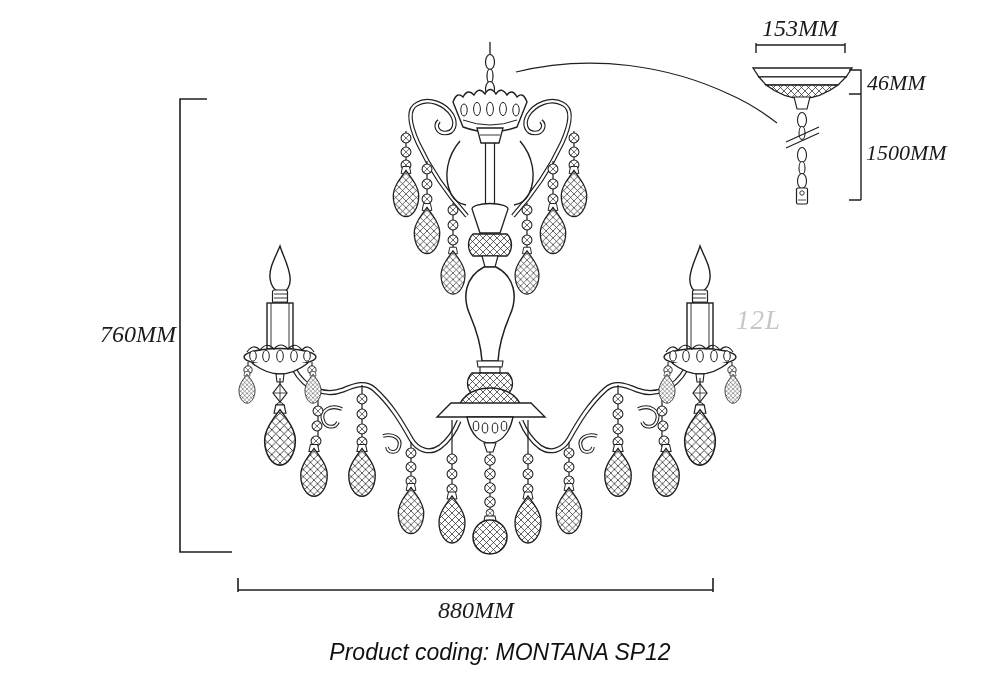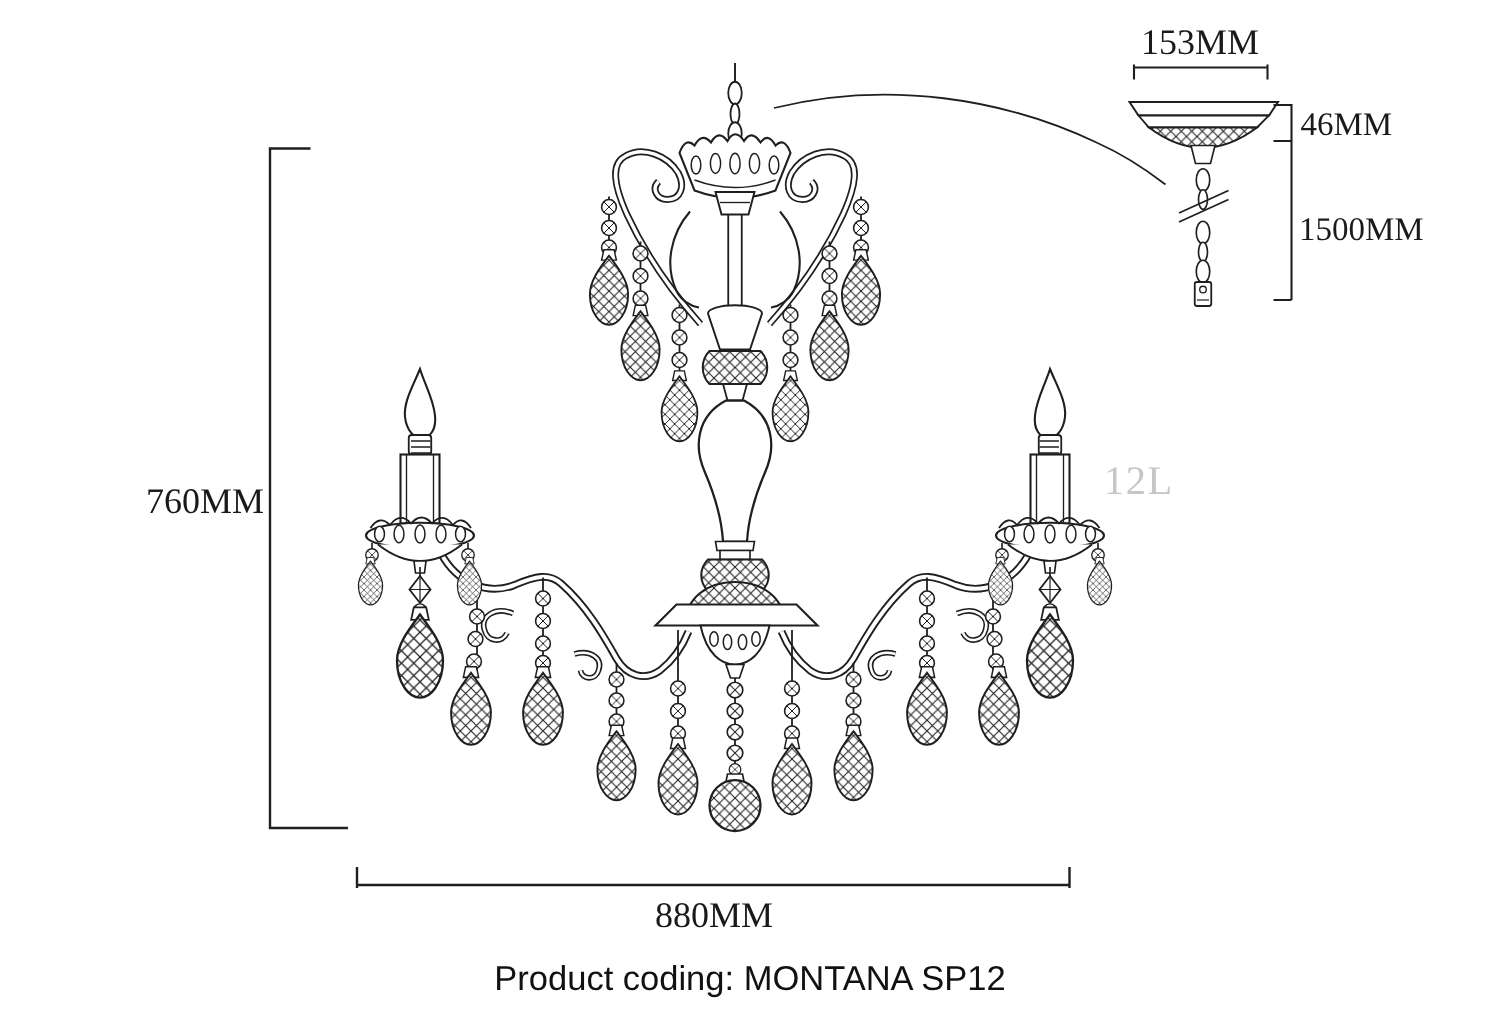--- a/index.html
+++ b/index.html
@@ -1,16 +1,16 @@
 <!DOCTYPE html>
 <html><head>
 <meta charset="utf-8">
 <style>
   html,body{margin:0;padding:0;background:#ffffff;}
-  .stage{position:relative;width:1000px;height:690px;background:#ffffff;overflow:hidden;}
+  .stage{position:relative;width:1000px;height:690px;background:#ffffff;overflow:hidden;font-style:italic;}
   svg{display:block;}
   .dim-text{font-family:"Liberation Serif","DejaVu Serif",serif;font-size:24px;fill:#1a1a1a;}
   .dim-text-sm{font-family:"Liberation Serif","DejaVu Serif",serif;font-size:22px;fill:#1a1a1a;}
   .watermark-text{font-family:"Liberation Serif","DejaVu Serif",serif;font-size:27px;fill:#c6c6c6;letter-spacing:1px;}
   .footer-text{font-family:"Liberation Sans","DejaVu Sans",sans-serif;font-size:23px;fill:#111111;}
   .ln{stroke:#1f1f1f;fill:none;}
   .wh{fill:#ffffff;stroke:#1f1f1f;}
   .xh{fill:url(#xh);stroke:#1f1f1f;}
 </style>
 </head>

